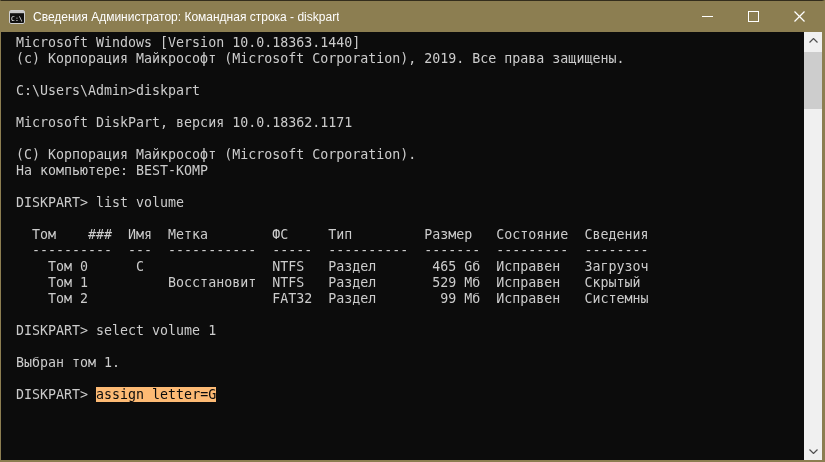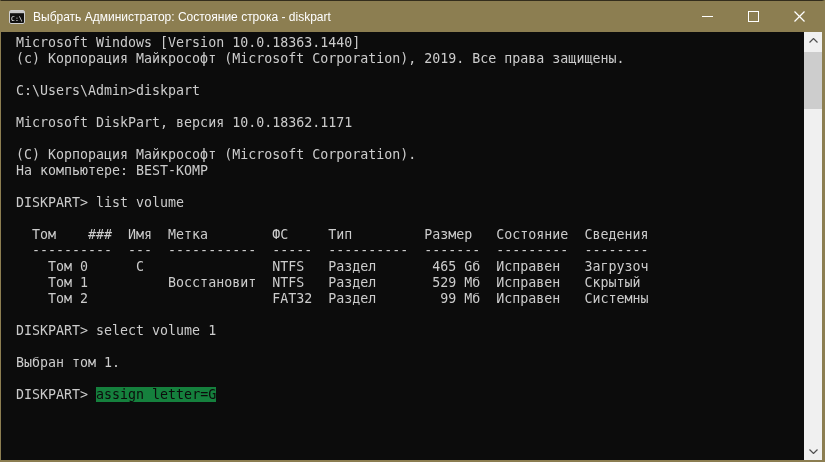--- a/index.html
+++ b/index.html
@@ -21,41 +21,41 @@
   .glyph-min{display:block;width:11px;height:1px;background:#ffffff;}
   .glyph-max{display:block;width:9px;height:9px;border:1px solid #ffffff;background:transparent;}
   .console{
     position:absolute;top:31px;left:0;right:20px;bottom:0;
     padding:3px 0 0 15px;
     font-family:"DejaVu Sans Mono","Liberation Mono",monospace;
     font-size:13.3px;line-height:16px;color:#cccccc;
     white-space:pre;overflow:hidden;cursor:text;
   }
   .console .line{min-height:16px;}
-  .sel{background:#15803d;color:#0c0c0c;}
+  .sel{background:#fdba74;color:#0c0c0c;}
   .scrollbar{
     position:absolute;top:31px;right:0;width:18px;bottom:0;background:#f0f0f0;
   }
   .scroll-btn{position:absolute;left:0;width:18px;height:17px;display:flex;align-items:center;justify-content:center;}
   .scroll-btn.up{top:0;}
   .scroll-btn.down{bottom:0;}
   .scroll-thumb{position:absolute;left:0;width:18px;top:20px;height:57px;background:#cdcdcd;}
 </style>
 </head>
 <body>
 
 <div class="window">
 
   <div class="titlebar">
     <svg class="appicon" viewBox="0 0 16 16">
       <rect x="0.5" y="1.5" width="15" height="13" rx="1.5" fill="#101010" stroke="#cfcfcf" stroke-width="1"></rect>
       <rect x="1" y="2" width="14" height="2.2" fill="#c8c8c8"></rect>
       <text x="2" y="11.5" font-family="DejaVu Sans Mono, monospace" font-size="6.5" fill="#ffffff">C:\</text>
     </svg>
-    <span class="title">Выбрать Администратор: Состояние строка - diskpart</span>
+    <span class="title">Сведения Администратор: Командная строка - diskpart</span>
     <div class="caption-buttons">
       <div class="cap-btn">
         <span class="glyph-min"></span>
       </div>
       <div class="cap-btn">
         <span class="glyph-max"></span>
       </div>
       <div class="cap-btn">
         <svg width="11" height="11">
           <line x1="0.5" y1="0.5" x2="10.5" y2="10.5" stroke="#ffffff" stroke-width="1.2"></line>

